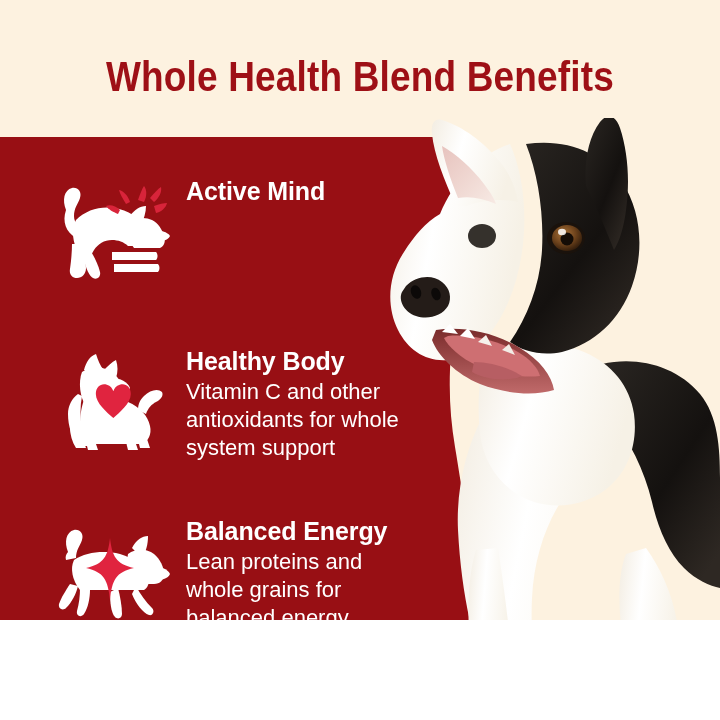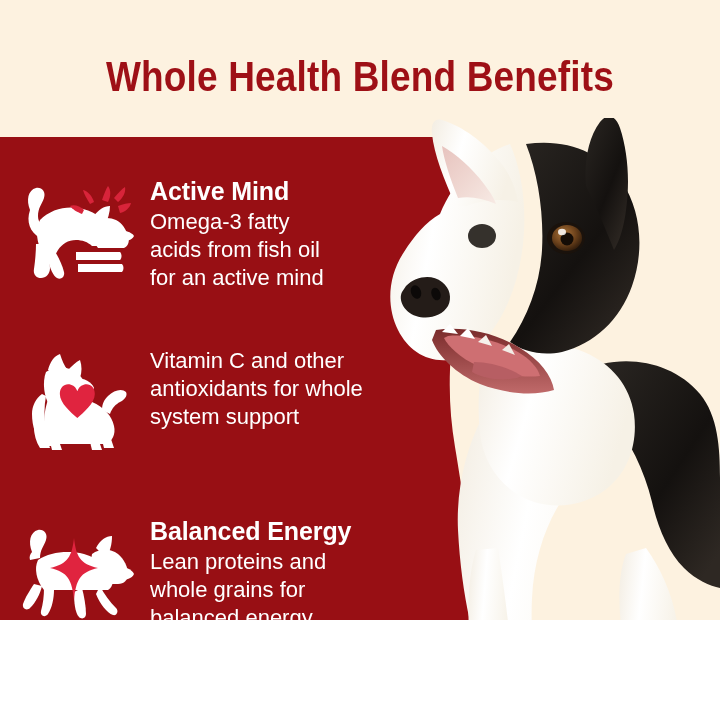--- a/index.html
+++ b/index.html
@@ -68,20 +68,21 @@
     width: 520px;
     z-index: 3;
   }
   .benefit {
     position: absolute;
     left: 0;
     width: 520px;
     height: 150px;
     display: flex;
     align-items: flex-start;
+    padding-left: 36px;
   }
   .benefit.b0 { top: 38px; }
   .benefit.b1 { top: 208px; }
   .benefit.b2 { top: 378px; }
 
   .icon-wrap {
     width: 150px;
     height: 110px;
     flex: 0 0 150px;
     display: flex;
@@ -293,23 +294,20 @@
             <path d="M86,18 C88,12 90,7 92,4 C95,8 95,14 92,20 Z"></path>
             <path d="M98,16 C102,11 106,7 109,5 C110,10 107,16 102,20 Z"></path>
             <path d="M108,24 C113,22 118,21 121,21 C120,26 115,30 110,31 Z" transform="translate(-6,0)"></path>
             <path d="M74,22 C71,17 68,12 67,8 C72,9 76,14 78,20 Z"></path>
             <path d="M66,32 C61,30 56,27 54,24 C58,22 64,24 68,28 Z"></path>
           </g>
         </svg>
       </div>
       <div class="benefit-text">
         <p class="benefit-heading">Active Mind</p>
-        <p class="benefit-body">Omega-3 fatty
-acids from fish oil
-for an active mind</p>
       </div>
     </div>
 
     <div class="benefit b1">
       <div class="icon-wrap">
         <svg width="110" height="100" viewBox="0 0 110 100" xmlns="http://www.w3.org/2000/svg">
           <g fill="#FFFFFF">
 
             <path d="M28,18 C30,10 34,4 40,2 C42,8 44,14 48,18
                      C52,14 56,10 60,8 C62,14 62,20 60,26 Z"></path>
@@ -333,20 +331,21 @@
             <path d="M76,80 C78,86 80,92 82,98 L72,98 C70,92 70,86 70,80 Z"></path>
             <path d="M88,78 C90,84 92,90 94,96 L84,96 C82,90 82,84 82,78 Z"></path>
           </g>
 
           <path d="M52,50 C52,42 58,38 64,40 C68,41 70,44 71,47
                    C72,44 74,41 78,40 C84,38 90,42 90,50
                    C90,60 78,70 71,76 C64,70 52,60 52,50 Z" fill="#E0243F" transform="translate(-8,-4) scale(0.92)"></path>
         </svg>
       </div>
       <div class="benefit-text">
+        <p class="benefit-heading">Healthy Body</p>
         <p class="benefit-body">Vitamin C and other
 antioxidants for whole
 system support</p>
       </div>
     </div>
 
     <div class="benefit b2">
       <div class="icon-wrap">
         <svg width="118" height="100" viewBox="0 0 118 100" xmlns="http://www.w3.org/2000/svg">
           <g fill="#FFFFFF">

